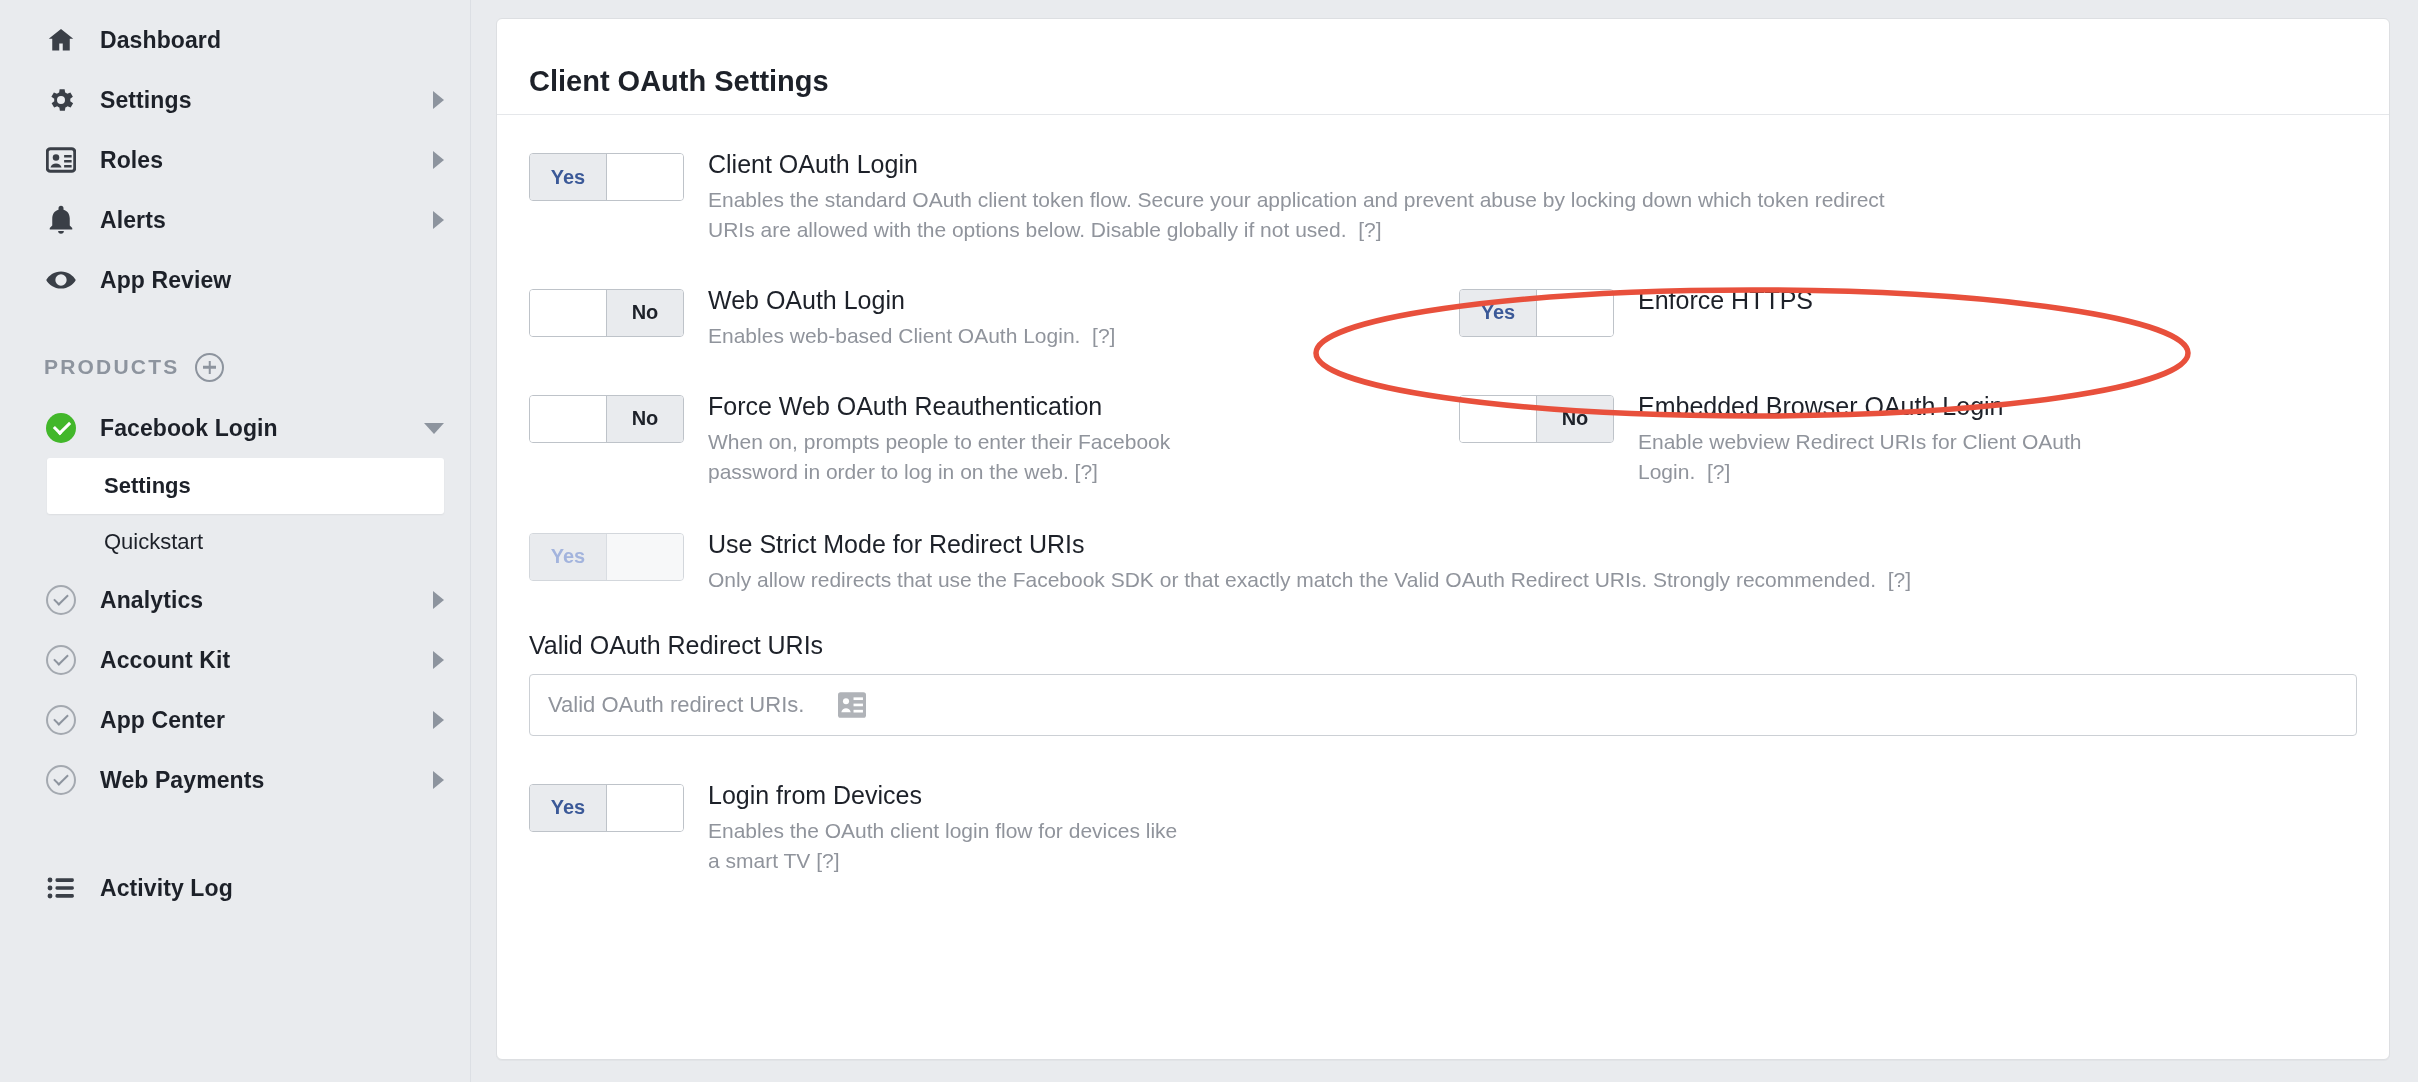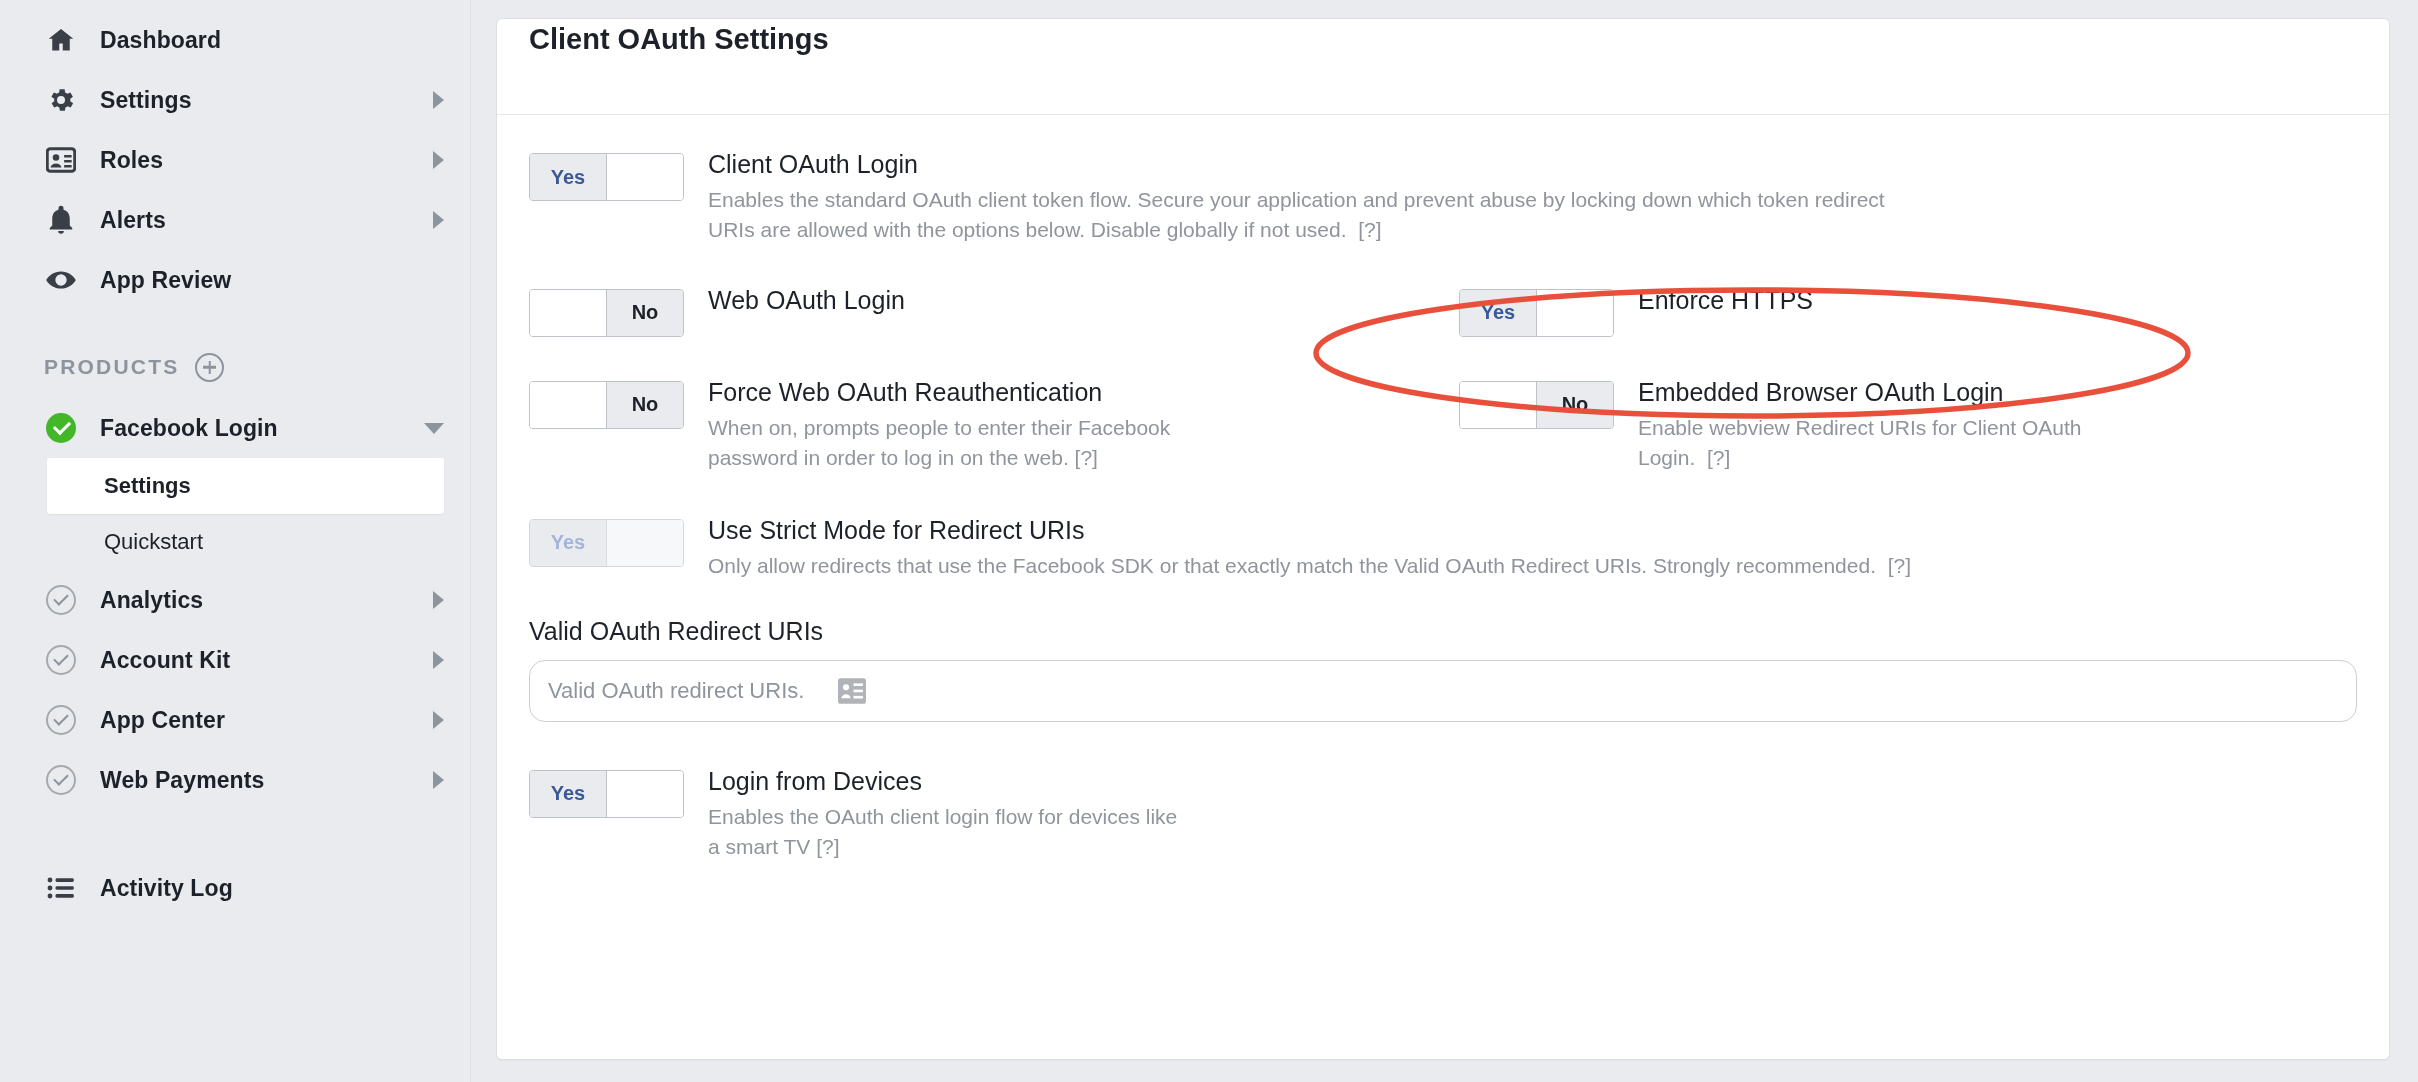--- a/index.html
+++ b/index.html
@@ -130,22 +130,22 @@
   }
   .card {
     background: #ffffff;
     border: 1px solid #dddfe2;
     border-radius: 6px;
     height: 1042px;
     box-shadow: 0 1px 1px rgba(0,0,0,.03);
   }
   .card-header {
     height: 96px;
-    display: flex; align-items: flex-start;
-    padding: 4px 32px;
+    display: flex; align-items: flex-end;
+    padding: 16px 32px;
     border-bottom: 1px solid #e5e7ea;
   }
   .card-title {
     font-size: 29px;
     font-weight: bold;
     color: #1d2129;
   }
   .card-body { padding: 34px 32px 0 32px; }
 
   
@@ -208,21 +208,21 @@
 
   
   .field-label {
     font-size: 25px;
     color: #1d2129;
     margin-bottom: 14px;
   }
   .uri-input {
     height: 62px;
     border: 1px solid #ccd0d5;
-    border-radius: 16px;
+    border-radius: 4px;
     display: flex; align-items: center;
     padding: 0 18px;
     background: #fff;
     margin-bottom: 44px;
     cursor: text;
   }
   .uri-placeholder {
     font-size: 22px; color: #90949c;
     flex: 0 0 auto;
     margin-right: 34px;
@@ -393,20 +393,21 @@
         </div>
 
         <div class="row row-2">
           <div class="col col-left">
             <div class="toggle off">
               <span class="half yes"></span>
               <span class="half no">No</span>
             </div>
             <div class="texts w-narrow">
               <div class="opt-title">Web OAuth Login</div>
+              <div class="opt-desc"><span>Enables web-based Client OAuth Login.</span>&nbsp; <span class="q">[?]</span></div>
             </div>
           </div>
           <div class="col col-right">
             <div class="toggle on">
               <span class="half yes">Yes</span>
               <span class="half off"></span>
             </div>
             <div class="texts w-med">
               <div class="opt-title">Enforce HTTPS</div>
             </div>

